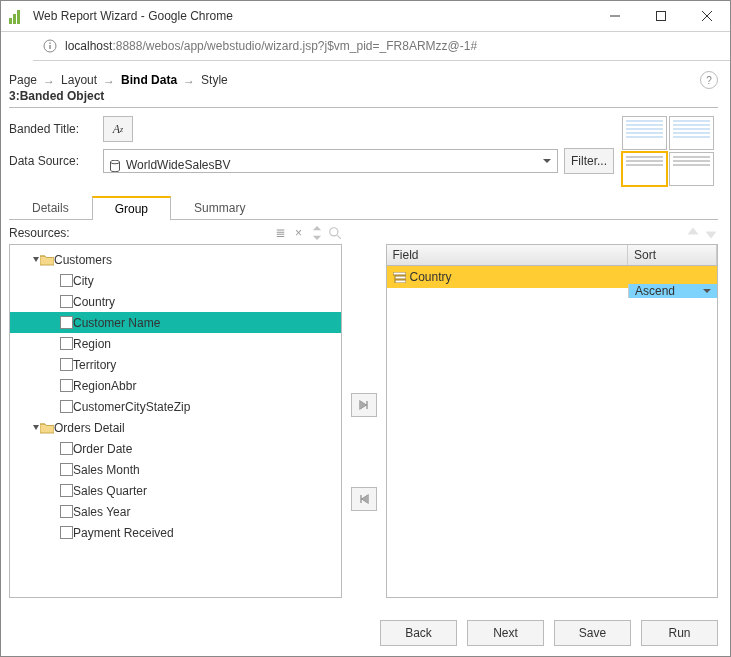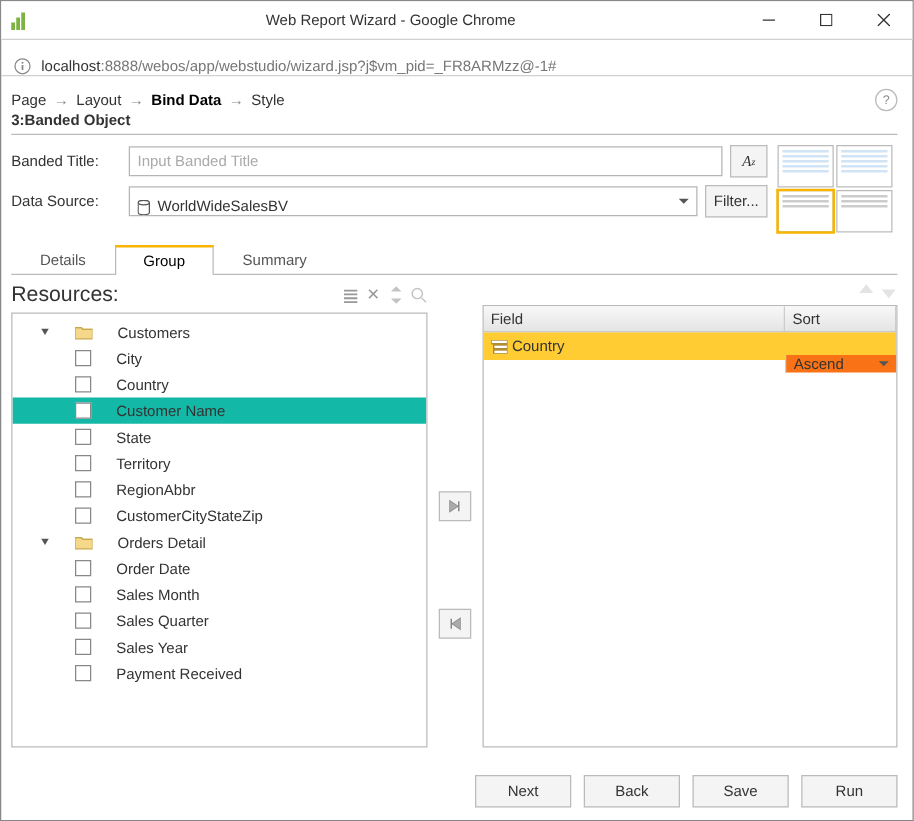--- a/index.html
+++ b/index.html
@@ -1,26 +1,26 @@
 <!DOCTYPE html>
 <html><head>
 <meta charset="utf-8">
 <style>
 html,body{margin:0;padding:0;font-family:"Segoe UI",Tahoma,Arial,sans-serif;font-size:12px;color:#333;background:#fff;}
 body{width:731px;height:657px;border:1px solid #888;box-sizing:border-box;display:flex;flex-direction:column;}
 
 .titlebar{height:30px;display:flex;align-items:center;padding:0 0 0 8px;background:#fff;border-bottom:1px solid #d0d0d0;}
 .titlebar .logo{width:16px;height:16px;margin-right:8px;display:flex;align-items:flex-end;gap:1px;}
 .titlebar .logo span{display:block;width:3px;background:#7cb342;}
-.titlebar .title{flex:1;color:#333;font-size:12px;text-align:center;}
+.titlebar .title{flex:1;color:#333;font-size:12px;}
 .winbtns{display:flex;height:100%;}
 .winbtn{width:46px;display:flex;align-items:center;justify-content:center;color:#333;}
 .winbtn svg{width:10px;height:10px;}
 
-.addr{height:28px;display:flex;align-items:flex-end;padding:0 10px;border-bottom:1px solid #d0d0d0;color:#777;gap:8px;}
+.addr{height:28px;display:flex;align-items:center;padding:0 10px;border-bottom:1px solid #d0d0d0;color:#777;gap:8px;margin-left:32px;}
 .addr .url{flex:1;font-size:12px;}
 .addr .url .dark{color:#333;}
 
 .content{flex:1;display:flex;flex-direction:column;padding:10px 12px 12px 8px;overflow:hidden;}
 
 .crumb{display:flex;align-items:center;gap:6px;font-size:12px;}
 .crumb .sep{color:#888;}
 .crumb .active{font-weight:bold;color:#000;}
 .crumb .help{margin-left:auto;width:16px;height:16px;border:1px solid #bbb;border-radius:50%;display:flex;align-items:center;justify-content:center;font-size:10px;color:#888;}
 .subtext{margin:8px 0 14px 0;color:#333;}
@@ -41,48 +41,48 @@
 .thumb{width:45px;height:34px;border:1px solid #bbb;background:#fff;box-sizing:border-box;display:flex;flex-direction:column;padding:3px;gap:2px;}
 .thumb.sel2{outline:2px solid #f7b500;outline-offset:-1px;}
 .thumb .l{height:2px;background:#d0e4f5;}
 
 .tabs{display:flex;margin-top:10px;border-bottom:1px solid #bbb;}
 .tab{padding:4px 22px;border:1px solid transparent;border-bottom:none;margin-bottom:-1px;color:#555;}
 .tab.active{border-color:#bbb;background:#fff;color:#000;border-top:2px solid #f7b500;}
 
 .resarea{display:flex;flex:1;margin-top:6px;gap:8px;min-height:0;}
 .leftpane,.rightpane{flex:1;display:flex;flex-direction:column;min-height:0;}
-.reshdr{display:flex;align-items:center;font-size:17px;margin-bottom:4px;}
+.reshdr{display:flex;align-items:center;font-size:12px;margin-bottom:4px;}
 .reshdr .sp{flex:1;}
 .reshdr .ic{width:14px;height:14px;margin-left:4px;opacity:.5;display:flex;align-items:center;justify-content:center;}
 .treebox,.gridbox{flex:1;border:1px solid #bbb;background:#fff;overflow:hidden;position:relative;}
 .treebox{overflow-y:auto;}
 .tree{padding:4px 0;}
-.node{display:flex;align-items:center;height:21px;padding:0 6px;gap:20px;}
+.node{display:flex;align-items:center;height:21px;padding:0 6px;gap:0;}
 .node.ind1{padding-left:22px;}
 .node.ind2{padding-left:50px;}
 .node.selected{background:#14b8a6;}
 .toggle{width:8px;display:flex;justify-content:center;align-items:center;}
 .toggle svg{width:8px;height:8px;}
 .folder{width:14px;height:12px;}
 .chk{width:11px;height:11px;border:1px solid #888;background:#fff;}
 .midbtns{width:28px;display:flex;flex-direction:column;align-items:center;justify-content:center;gap:70px;padding-top:80px;}
 .arrowbtn{width:24px;height:22px;border:1px solid #bbb;background:#f4f4f4;display:flex;align-items:center;justify-content:center;}
 .arrowbtn svg{width:12px;height:12px;}
 
 .updown{display:flex;justify-content:flex-end;gap:4px;margin-bottom:4px;}
 .updown .ic{width:14px;height:14px;opacity:.4;}
 .ghdr{display:flex;background:linear-gradient(#f8f8f8,#e4e4e4);border-bottom:1px solid #bbb;height:20px;}
 .ghdr div{padding:0 6px;display:flex;align-items:center;border-right:1px solid #ccc;}
 .gc1{flex:1;}
 .gc2{width:76px;}
 .grow{display:flex;height:22px;align-items:center;}
 .grow.sel3{background:#ffcc33;}
 .grow .gc1{flex:1;display:flex;align-items:center;gap:4px;padding:0 6px;}
-.grow .gc2{width:76px;padding:0 6px;display:flex;align-items:center;position:relative;background:#f97316;border-left:1px solid #ccc;margin-top:28px;}
+.grow .gc2{width:76px;padding:0 6px;display:flex;align-items:center;position:relative;background:#7dd3fc;border-left:1px solid #ccc;margin-top:28px;}
 .grow .gc2::after{content:"";position:absolute;right:6px;top:50%;margin-top:-2px;border:4px solid transparent;border-top-color:#555;}
 .grpicon{width:13px;height:11px;}
 
 .footer{display:flex;justify-content:flex-end;gap:10px;padding:10px 12px;}
 .fbtn{width:75px;height:24px;border:1px solid #bbb;background:#f4f4f4;display:flex;align-items:center;justify-content:center;}
 
 .treebox::-webkit-scrollbar{width:16px;}
 .treebox::-webkit-scrollbar-thumb{background:#c7c7c7;border:3px solid #f0f0f0;}
 .treebox::-webkit-scrollbar-track{background:#f0f0f0;}
 </style>
@@ -136,23 +136,20 @@
     <span>Style</span>
     <div class="help">?</div>
   </div>
 
   <div class="sechdr">3:Banded Object</div>
 
   <div class="formarea">
     <div class="formrows">
       <div class="row">
         <label>Banded Title:</label>
-        <div class="txt" title="Input Banded Title">
-            <span>Input Banded Title</span>
-          </div>
         <div class="btnA">
             <span>A</span>
             <span style="font-size:8px;vertical-align:sub">z</span>
           </div>
       </div>
       <div class="row">
         <label>Data Source:</label>
         <div class="sel">
           <svg class="cyl" viewBox="0 0 10 12">
               <ellipse cx="5" cy="2" rx="4.5" ry="1.8" fill="none" stroke="#555"></ellipse>
@@ -237,21 +234,21 @@
             <div class="node ind2">
               <span class="chk"></span>
               <span>Country</span>
             </div>
             <div class="node ind2 selected">
               <span class="chk"></span>
               <span>Customer Name</span>
             </div>
             <div class="node ind2">
               <span class="chk"></span>
-              <span>State</span>
+              <span>Region</span>
             </div>
             <div class="node ind2">
               <span class="chk"></span>
               <span>Territory</span>
             </div>
             <div class="node ind2">
               <span class="chk"></span>
               <span>RegionAbbr</span>
             </div>
             <div class="node ind2">
@@ -335,17 +332,17 @@
               </div>
               <div class="gc2">Ascend</div>
             </div>
           </div>
       </div>
     </div>
   </div>
 </div>
 
 <div class="footer">
+  <div class="fbtn">Back</div>
   <div class="fbtn">Next</div>
-  <div class="fbtn">Back</div>
   <div class="fbtn">Save</div>
   <div class="fbtn">Run</div>
 </div>
 
 </body></html>

